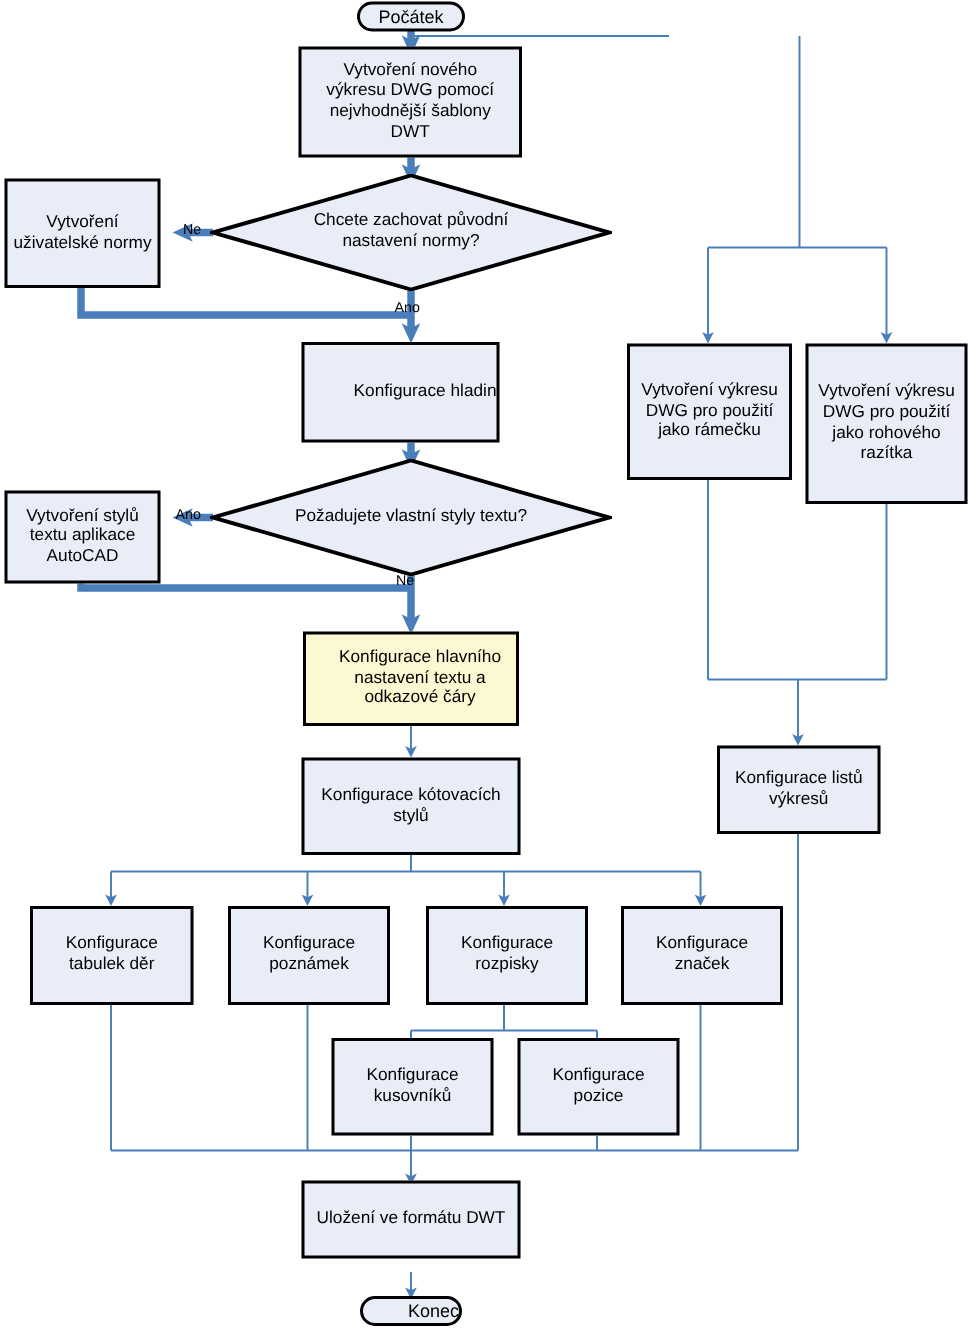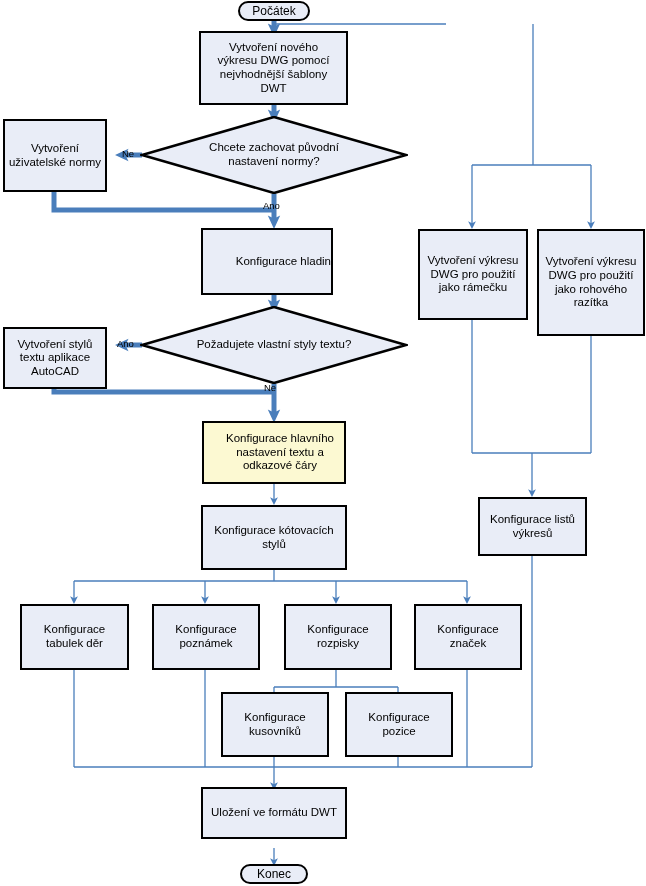--- a/index.html
+++ b/index.html
@@ -249,21 +249,21 @@
 
   <div class="node process" style="left:345px; top:692px; width:108px; height:65px;">
     <span>Konfigurace
 pozice</span>
   </div>
 
   <div class="node process" style="left:201px; top:787px; width:146px; height:52px;">
     <span>Uložení ve formátu DWT</span>
   </div>
 
-  <div class="node terminator" style="left:240px; top:864px; width:68px; height:20px;">
+  <div class="node terminator" style="left:240px; top:864px; width:68px; height:20px;justify-content:flex-end;">
     <span>Konec</span>
   </div>
 
   <div class="edge-label" style="left:122px; top:148px;">Ne</div>
 
   <div class="edge-label" style="left:263px; top:200px;">Ano</div>
 
   <div class="edge-label" style="left:117px; top:338px;">Ano</div>
 
   <div class="edge-label" style="left:264px; top:382px;">Ne</div>

